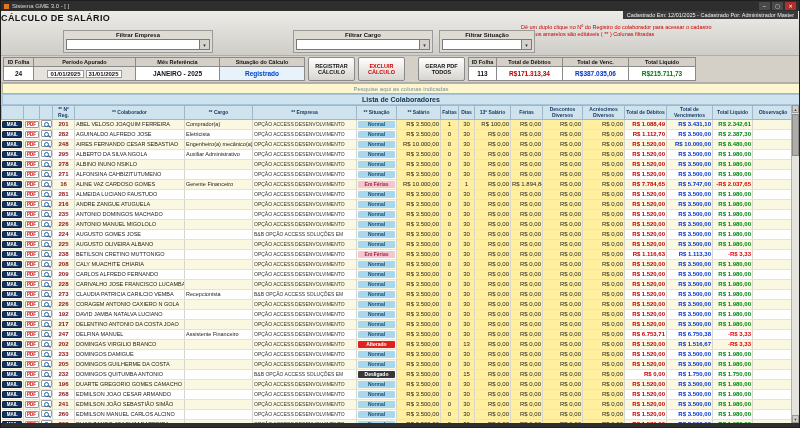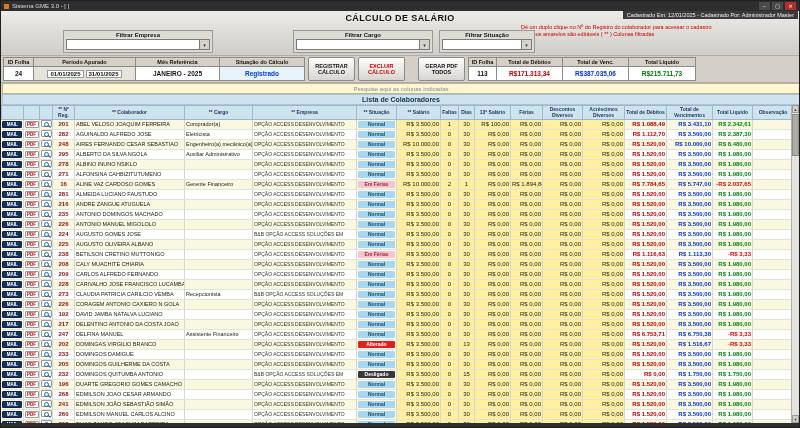--- a/index.html
+++ b/index.html
@@ -11,21 +11,21 @@
             display:flex;align-items:center;font-size:6px;padding:0 3px;gap:3px;box-sizing:border-box;}
   .app-icon{width:5px;height:5px;background:#e07820;display:inline-block;}
   .win-controls{margin-left:auto;display:flex;gap:2px;}
   .wbtn{width:11px;height:8px;background:#4a4a4a;color:#fff;font-size:5px;display:flex;
         align-items:center;justify-content:center;cursor:default;}
   .wbtn.close{background:#b03030;}
 
   
   .header-zone{position:absolute;top:10px;left:0;right:0;height:44px;
                background:linear-gradient(#ecebe7,#cfcdc7);}
-  .page-title{position:absolute;top:2px;left:0;right:0;text-align:center;font-weight:bold;
+  .page-title{position:absolute;top:2px;left:0;right:0;font-weight:bold;
               font-size:9px;color:#141414;letter-spacing:.4px;}
   .cadastro-info{position:absolute;top:0;right:1px;background:#3a3a3a;color:#f2f2f2;
                  font-size:5.5px;padding:1px 4px;white-space:nowrap;}
   .instructions{position:absolute;top:13px;right:48px;width:230px;color:#cc0000;font-size:5.5px;
                 line-height:1.3;text-align:left;}
 
   .filter-group{position:absolute;top:19px;border:1px solid #9a9a9a;background:#dedbd4;
                 padding:1px 2px 2px;box-sizing:border-box;}
   .fg-empresa{left:62px;width:150px;}
   .fg-cargo{left:292px;width:140px;}

